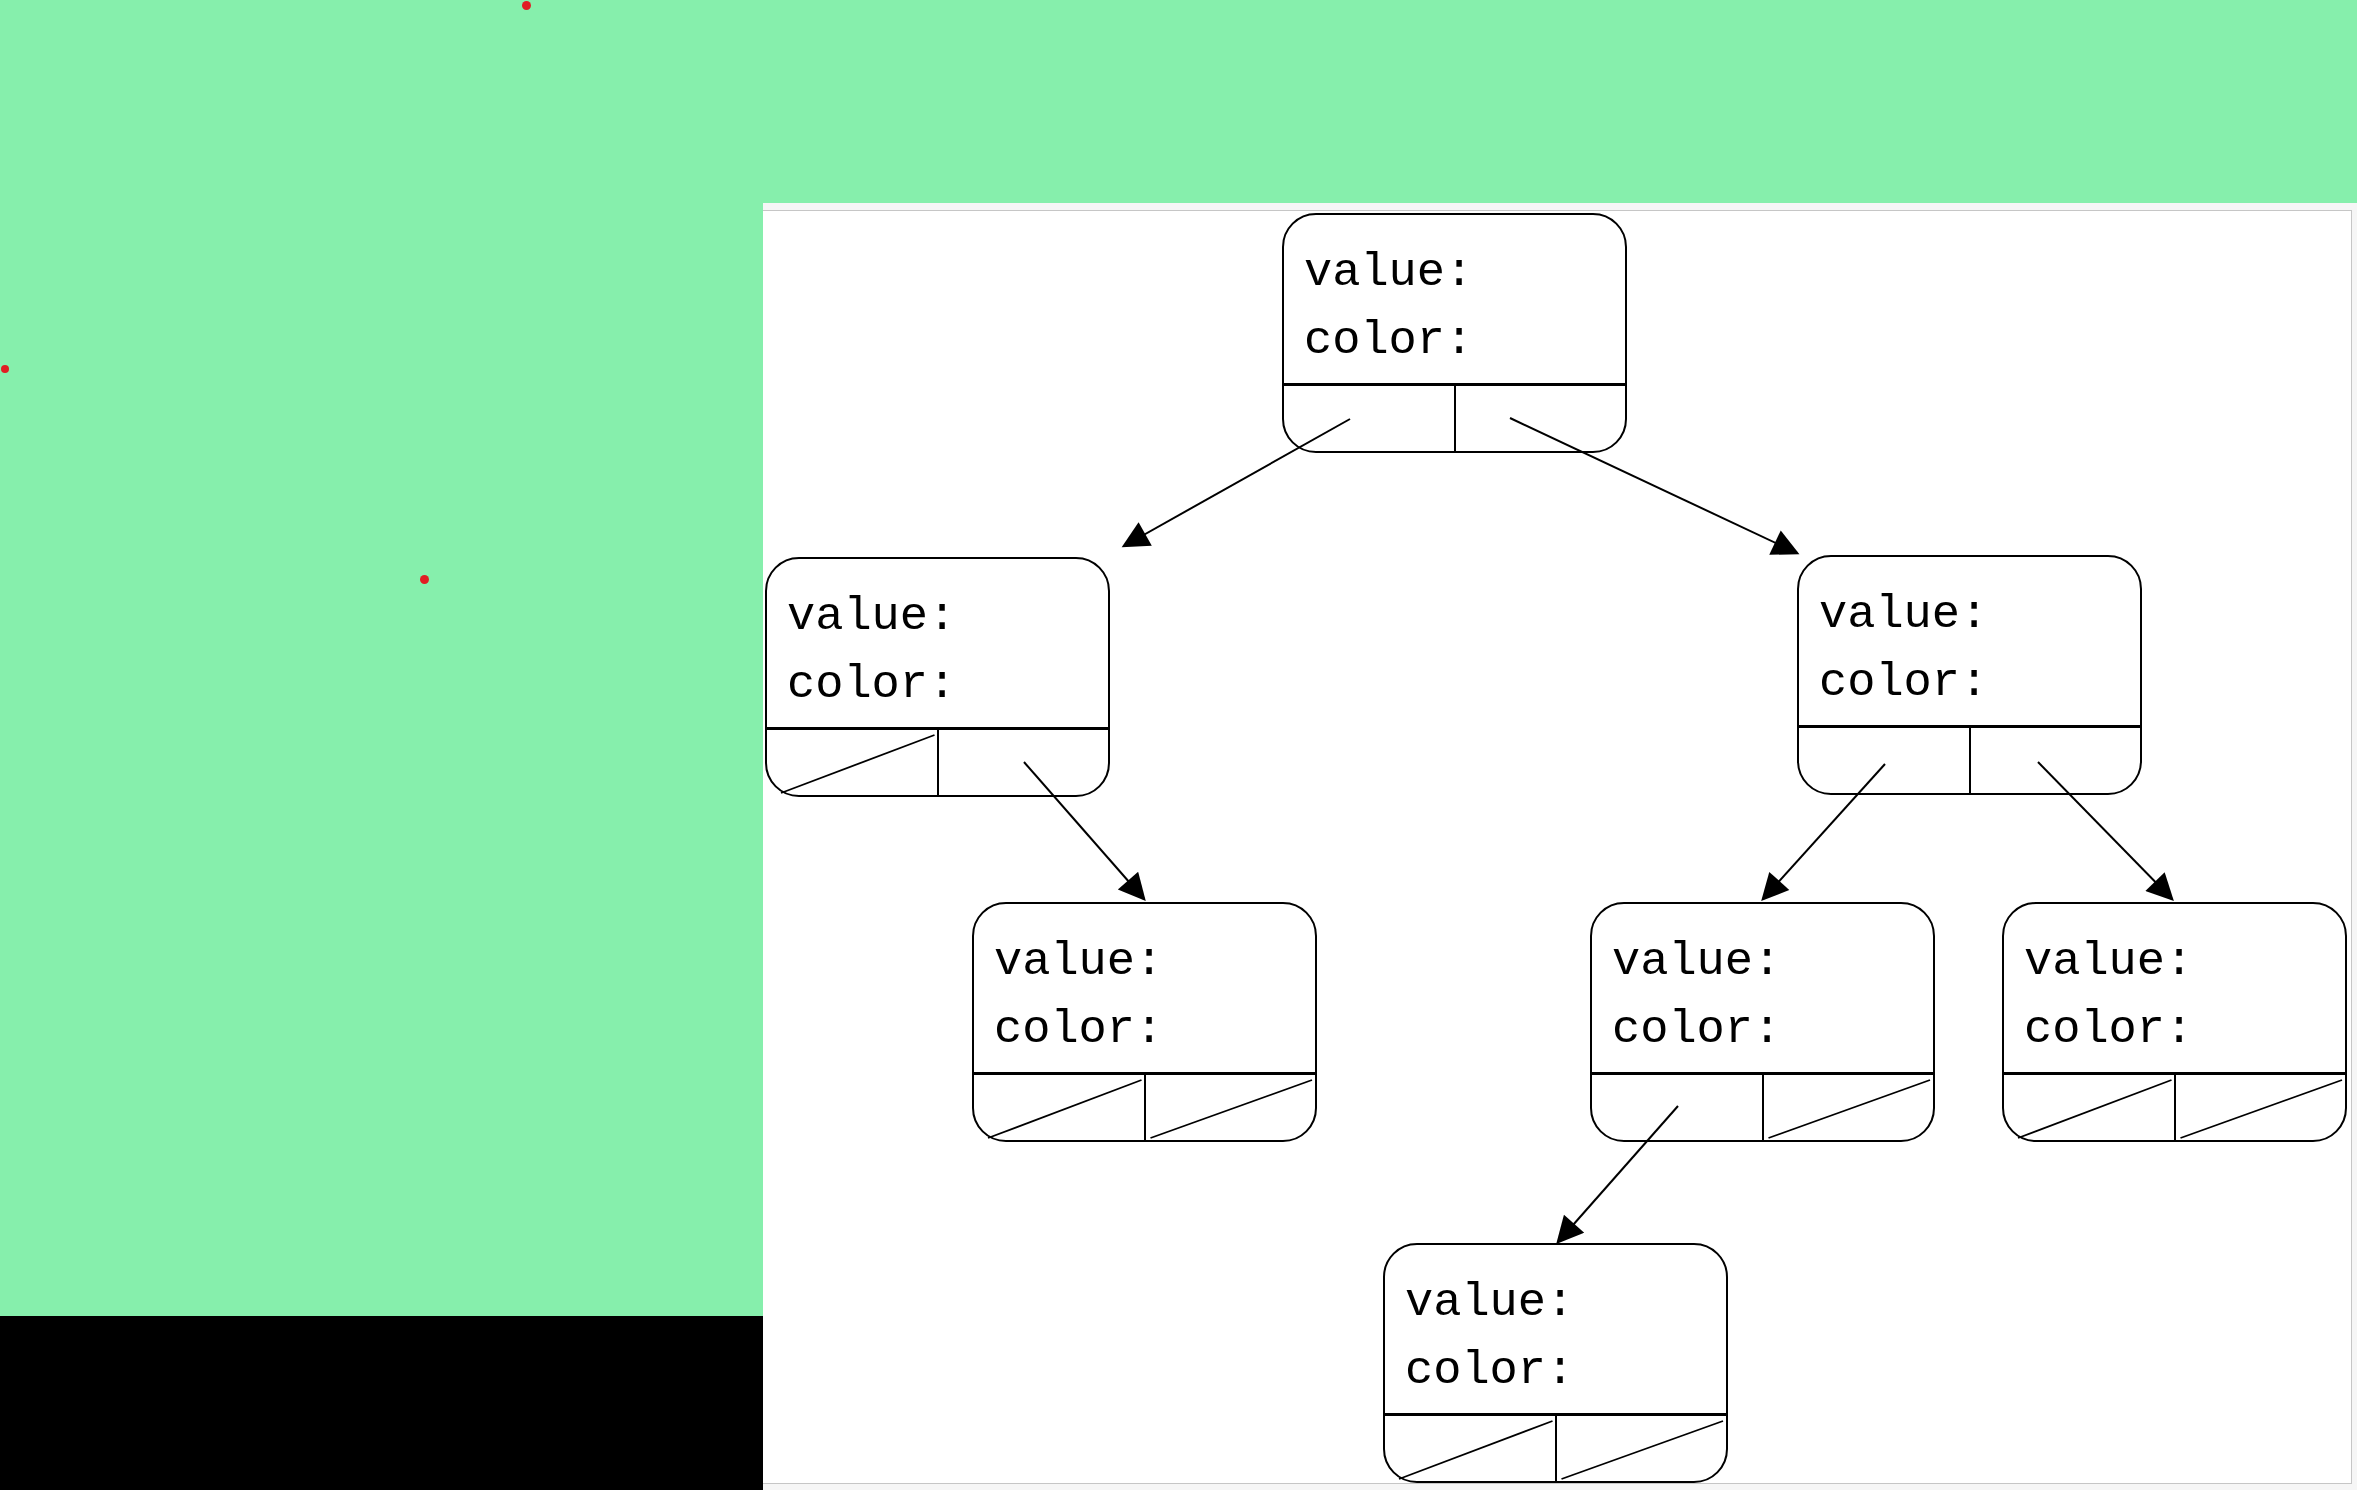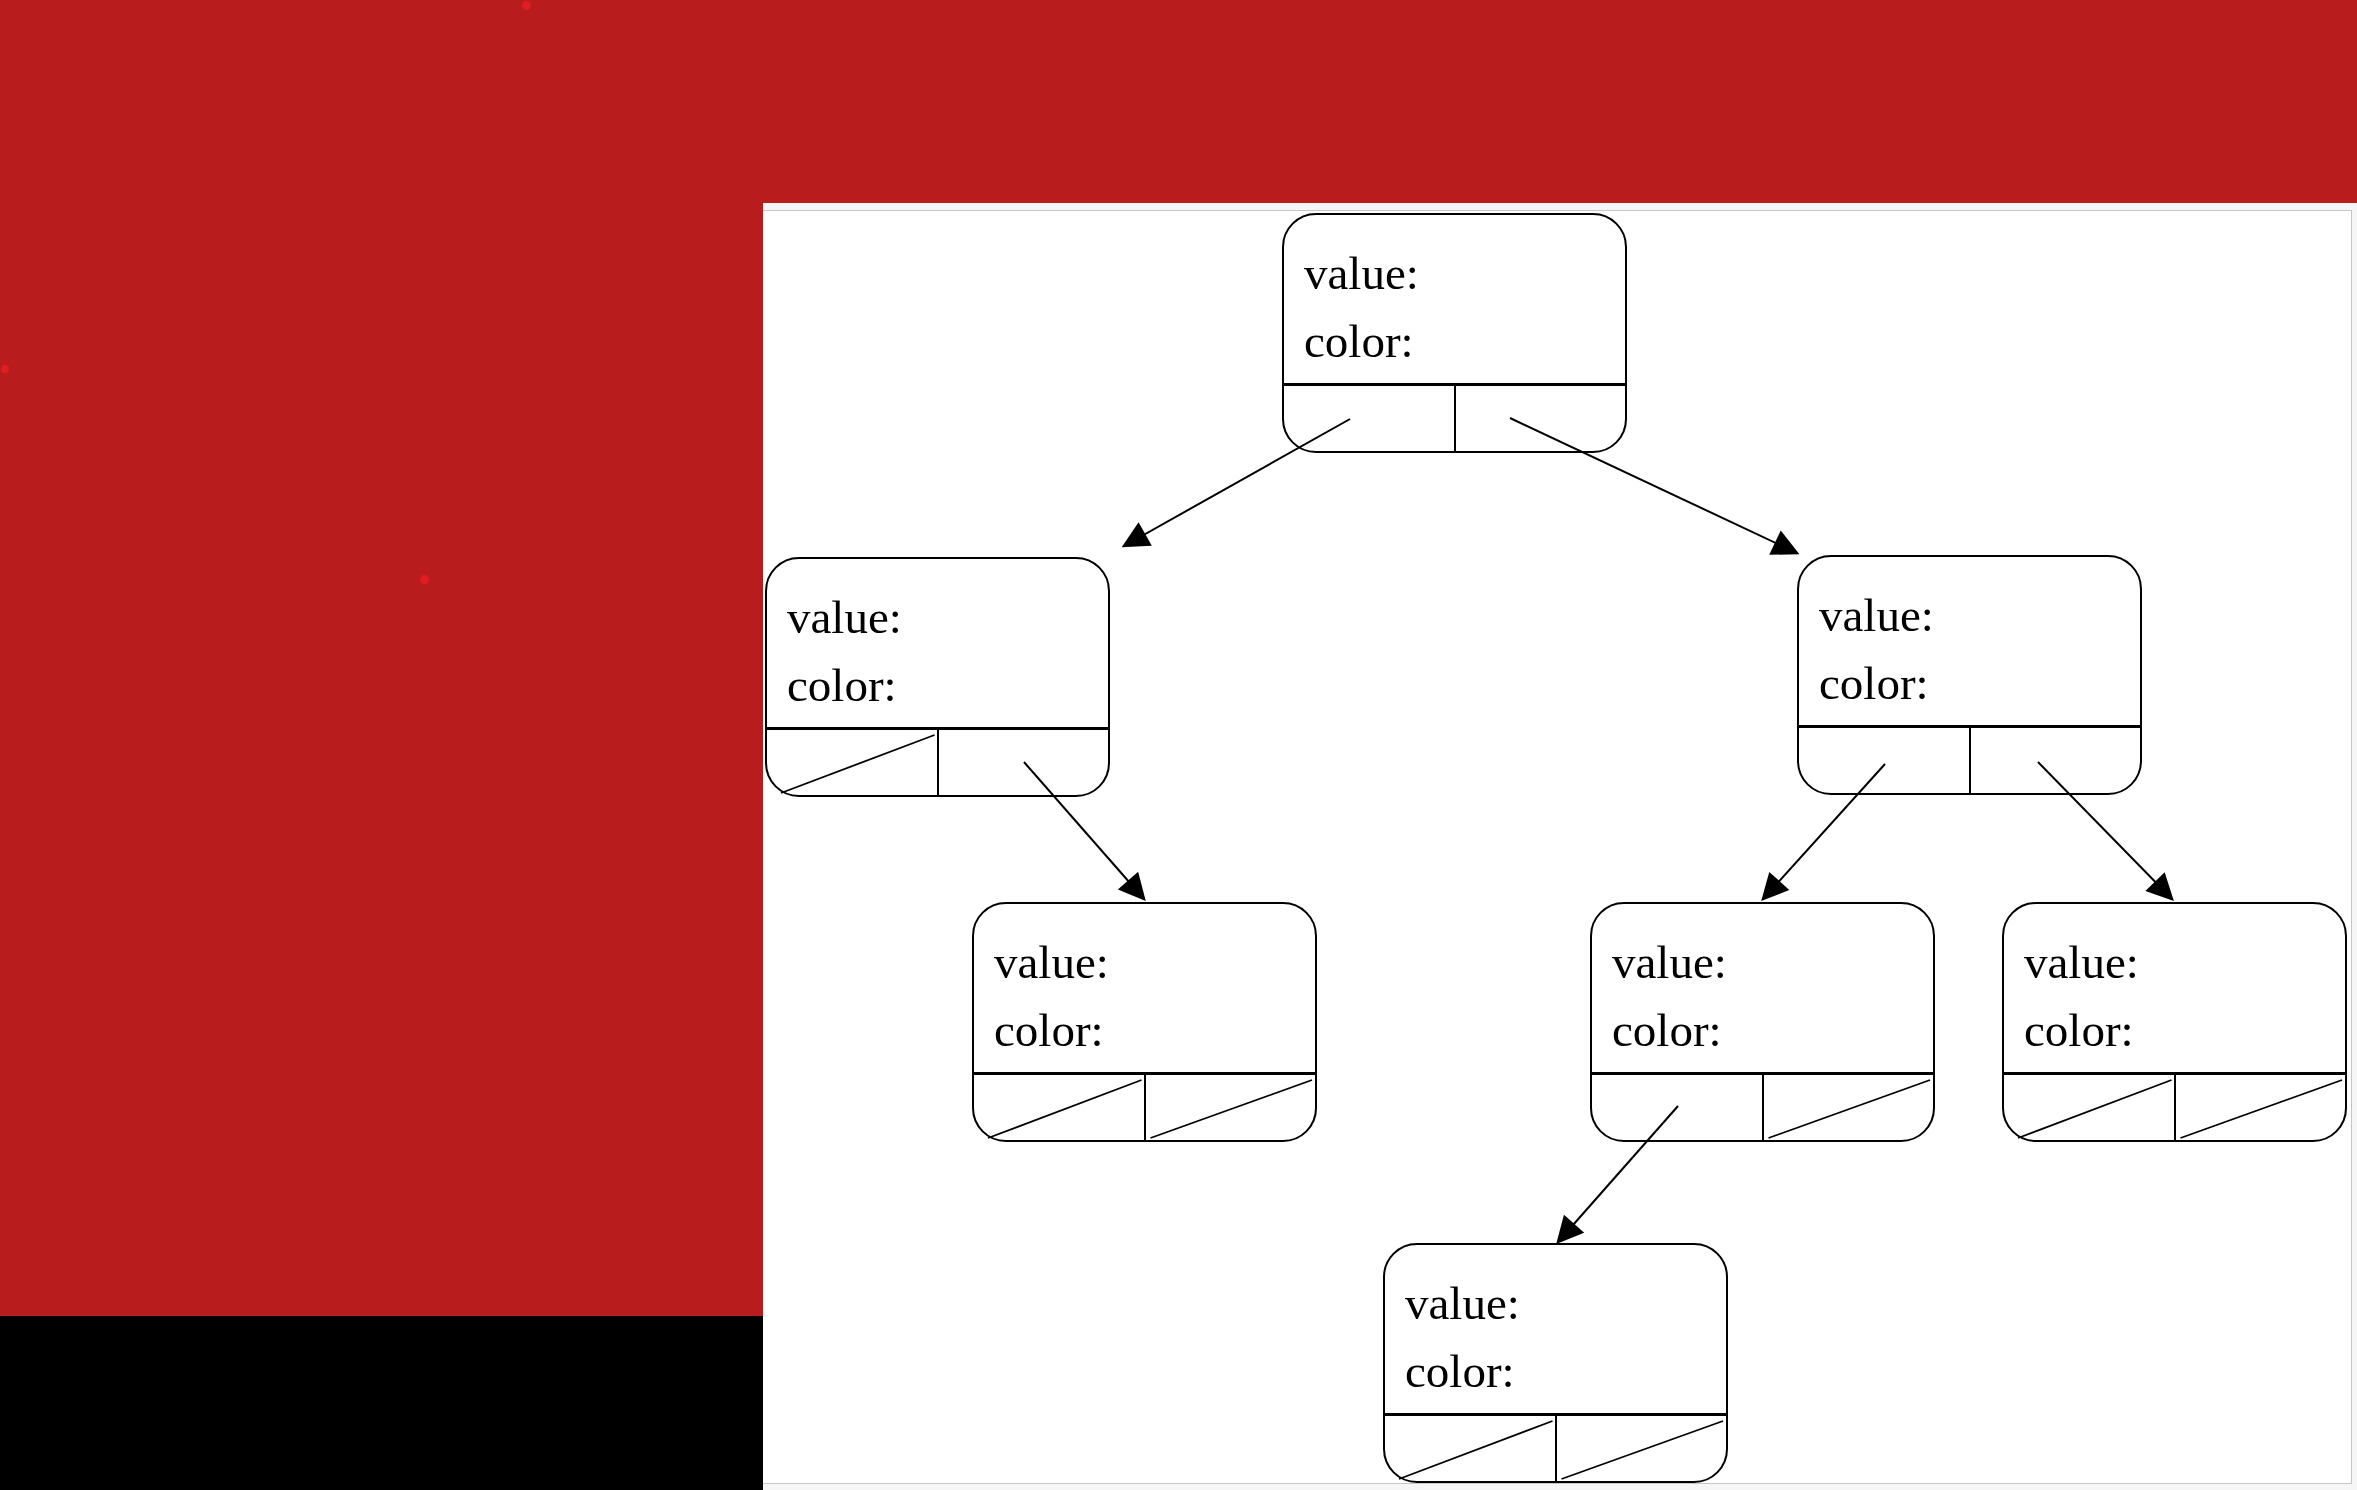--- a/index.html
+++ b/index.html
@@ -4,22 +4,22 @@
 <style>
   html, body {
     margin: 0; padding: 0;
     background: #000;
     width: 2357px; height: 1490px;
     overflow: hidden;
   }
   .stage {
     position: absolute; left: 0; top: 0;
     width: 2357px; height: 1316px;
-    background: #b91c1c;
-    font-family: Liberation Serif, serif;
+    background: #86efac;
+    font-family: Liberation Mono, monospace;
   }
   .panel { position: absolute; }
   .page  { position: absolute; left: 0; top: 7px; right: 5px; bottom: 6px;
            border: 1px solid #c6c6c6; border-left: none; }
   .node {
     position: absolute; box-sizing: border-box;
     background: #fff; border: 2.5px solid #000; border-radius: 34px;
     overflow: hidden;
   }
   .node-text {

